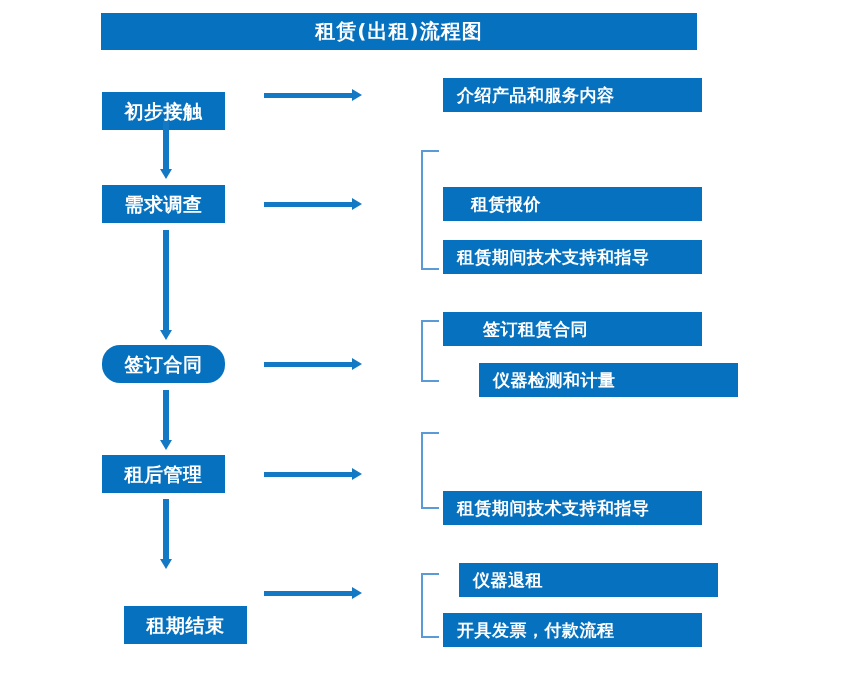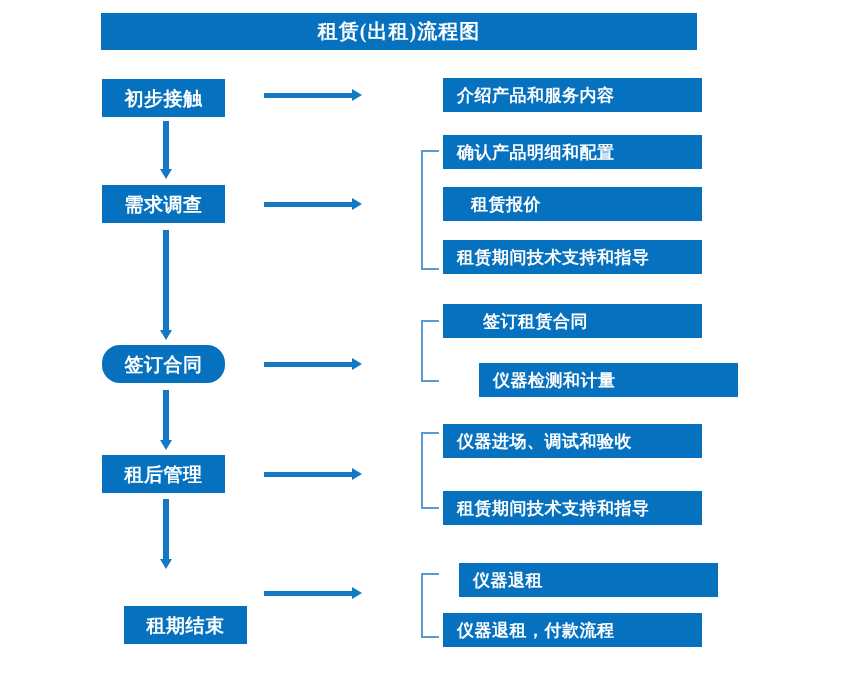--- a/index.html
+++ b/index.html
@@ -14,21 +14,20 @@
     overflow: hidden;
     font-family: "DejaVu Sans", "Liberation Sans", sans-serif;
   }
 
   #flowchart {
     position: absolute;
     left: 0;
     top: 0;
     width: 844px;
     height: 688px;
-    font-family: Liberation Serif, serif;
   }
 
   .box {
     position: absolute;
     background: #0571bf;
     color: #ffffff;
     font-weight: bold;
     display: flex;
     align-items: center;
     box-sizing: border-box;
@@ -128,21 +127,21 @@
     border-bottom: 2px solid #5b9bd5;
   }
 </style>
 </head>
 <body>
 
 <div id="flowchart">
 
   <div class="title-bar">租赁(出租)流程图</div>
 
-  <div class="box stage-box" style="top:79px;">初步接触</div>
+  <div class="box stage-box" style="top:92px;">初步接触</div>
   <div class="box stage-box" style="top:185px;">需求调查</div>
   <div class="box stage-box" style="top:345px;border-radius:18px;">签订合同</div>
   <div class="box stage-box" style="top:455px;">租后管理</div>
   <div class="box stage-box" style="top:606px;margin-left:22px;">租期结束</div>
 
   <div class="v-arrow" style="top:121px; height:58px;">
     <div class="shaft" style="height:48px;"></div>
     <div class="head"></div>
   </div>
   <div class="v-arrow" style="top:230px; height:110px;">
@@ -178,23 +177,21 @@
     <div class="shaft"></div>
     <div class="head"></div>
   </div>
 
   <div class="bracket" style="top:150px; height:120px;"></div>
   <div class="bracket" style="top:320px; height:62px;"></div>
   <div class="bracket" style="top:432px; height:77px;"></div>
   <div class="bracket" style="top:573px; height:65px;"></div>
 
   <div class="box detail-box" style="top:78px;">介绍产品和服务内容</div>
-  <div class="box detail-box" style="top:135px;">确认产品明细和配置</div>
   <div class="box detail-box" style="top:187px;padding-left:28px;">租赁报价</div>
   <div class="box detail-box" style="top:240px;">租赁期间技术支持和指导</div>
-  <div class="box detail-box" style="top:304px;padding-left:40px;">签订租赁合同</div>
+  <div class="box detail-box" style="top:312px;padding-left:40px;">签订租赁合同</div>
   <div class="box detail-box" style="top:363px;margin-left:36px;">仪器检测和计量</div>
-  <div class="box detail-box" style="top:424px;">仪器进场、调试和验收</div>
   <div class="box detail-box" style="top:491px;">租赁期间技术支持和指导</div>
   <div class="box detail-box" style="top:563px;margin-left:16px;">仪器退租</div>
-  <div class="box detail-box" style="top:613px;">仪器退租，付款流程</div>
+  <div class="box detail-box" style="top:613px;">开具发票，付款流程</div>
 
 </div>
 
 </body></html>

